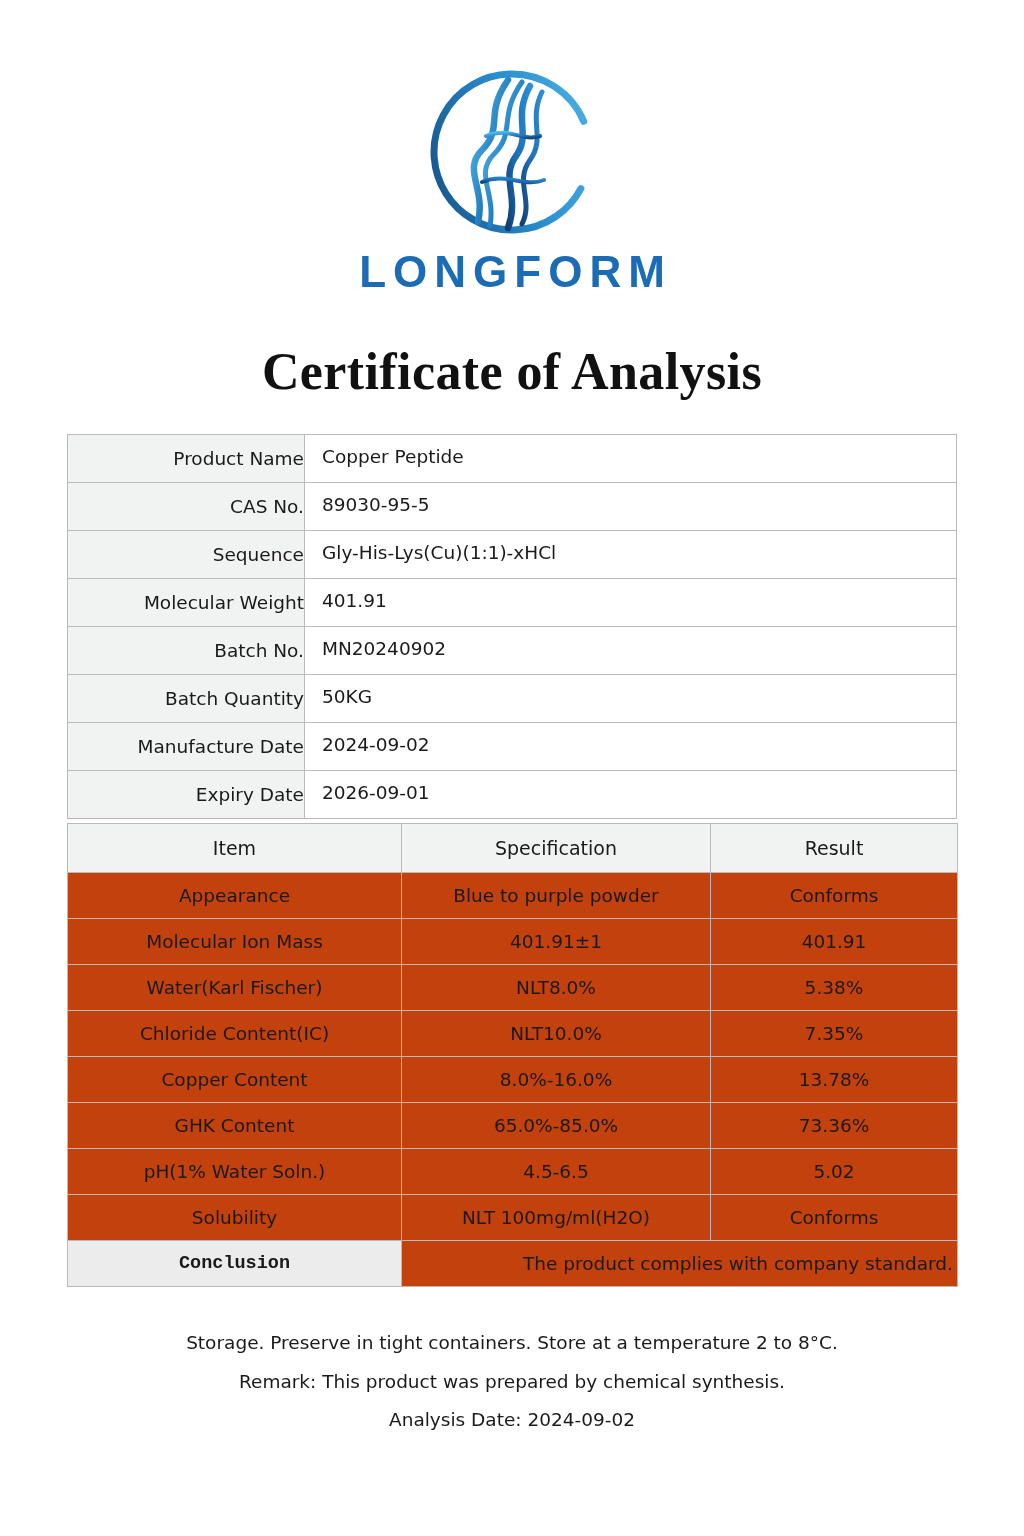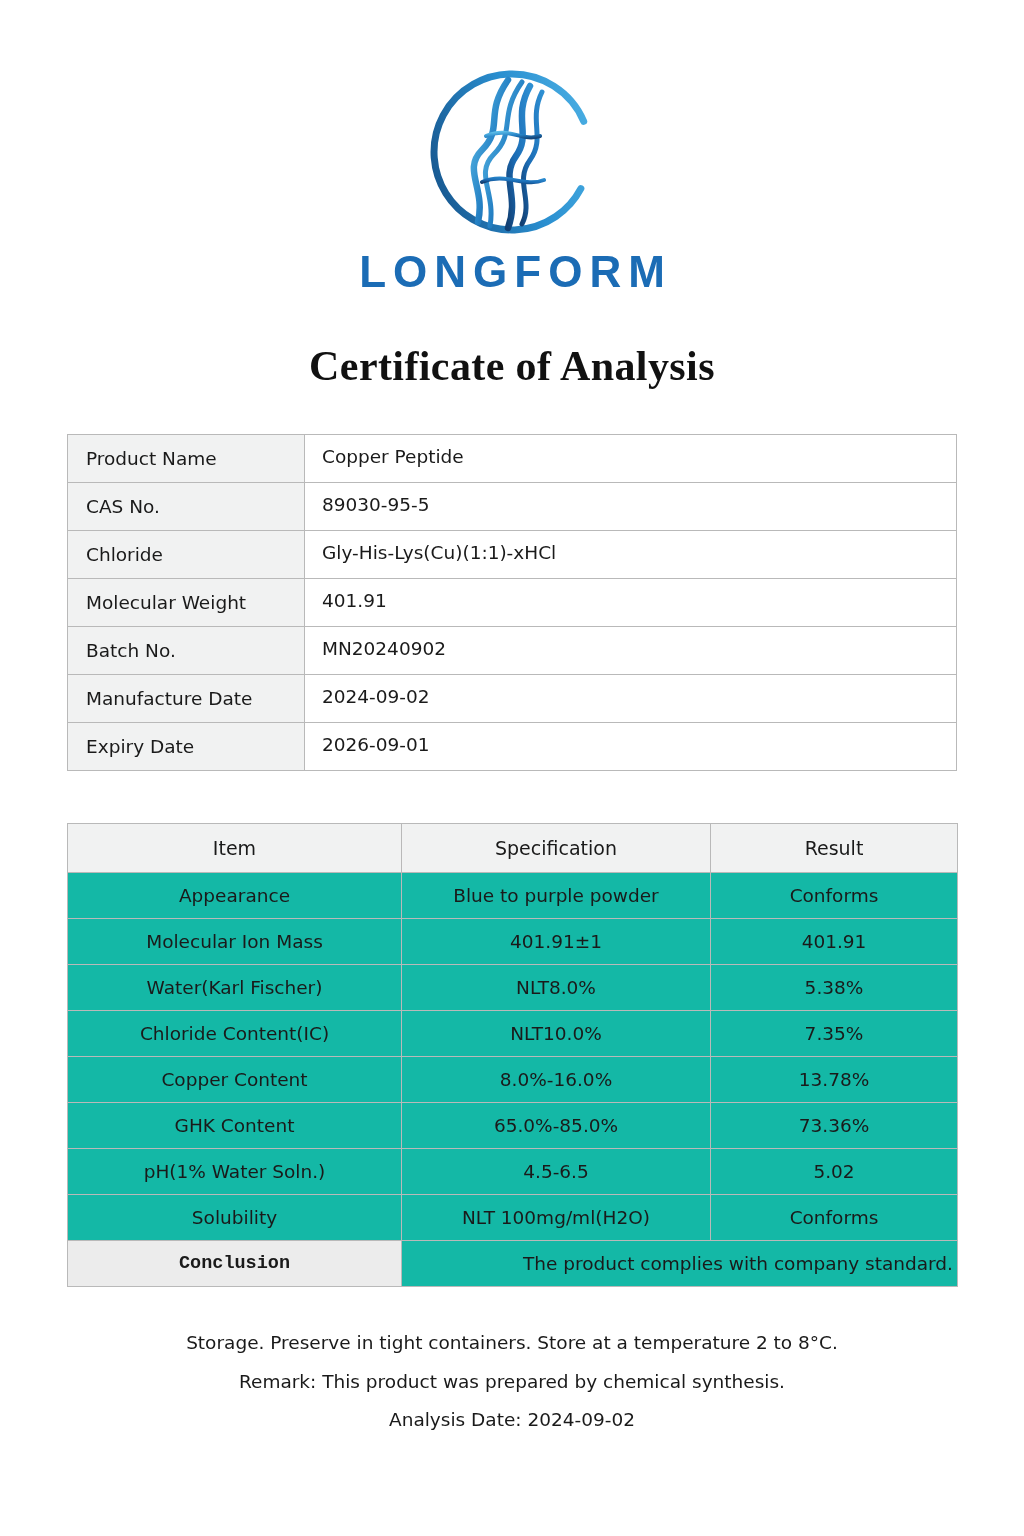--- a/index.html
+++ b/index.html
@@ -48,21 +48,21 @@
   }
 
   
   .doc-title {
     position: absolute;
     top: 343px;
     left: 0;
     width: 1024px;
     text-align: center;
     font-family: "Liberation Serif", serif;
-    font-size: 42px;
+    font-size: 52px;
     font-weight: 700;
     color: #111111;
     letter-spacing: 0.4px;
     line-height: 1.1;
   }
 
   
   .watermark {
     position: absolute;
     top: 624px;
@@ -99,39 +99,40 @@
     color: #1a1a1a;
   }
 
   
   .info-table td.k {
     background: #f1f2f2;
     padding: 12px 0 12px 18px;
     width: 218px;
     height: 23px;
     font-weight: 400;
+    text-align: right;
   }
   .info-table td.v {
     background: #ffffff;
     padding: 8px 0 12px 17px;
     position: relative;
   }
 
   
   .spec-table th {
     background: #f1f2f2;
     font-weight: 400;
     text-align: center;
     padding: 13px 4px;
     font-size: 19px;
   }
   .spec-table td {
     text-align: center;
     padding: 12px 4px;
-    background: #14b8a6;
+    background: #c2410c;
   }
   .spec-table .col-item   { width: 334px; }
   .spec-table .col-spec   { width: 309px; }
   .spec-table .col-result { width: 247px; }
 
   .spec-table td.concl-label {
     background: #ececec;
     font-weight: 700;
     font-family: Liberation Mono, monospace;
   }
@@ -202,30 +203,34 @@
     <tbody id="info-body">
         <tr>
           <td class="k">Product Name</td>
           <td class="v">Copper Peptide</td>
         </tr>
         <tr>
           <td class="k">CAS No.</td>
           <td class="v">89030-95-5</td>
         </tr>
         <tr>
-          <td class="k">Chloride</td>
+          <td class="k">Sequence</td>
           <td class="v">Gly-His-Lys(Cu)(1:1)-xHCl</td>
         </tr>
         <tr>
           <td class="k">Molecular Weight</td>
           <td class="v">401.91</td>
         </tr>
         <tr>
           <td class="k">Batch No.</td>
           <td class="v">MN20240902</td>
+        </tr>
+        <tr>
+          <td class="k">Batch Quantity</td>
+          <td class="v">50KG</td>
         </tr>
         <tr>
           <td class="k">Manufacture Date</td>
           <td class="v">2024-09-02</td>
         </tr>
         <tr>
           <td class="k">Expiry Date</td>
           <td class="v">2026-09-01</td>
         </tr>
       </tbody>

